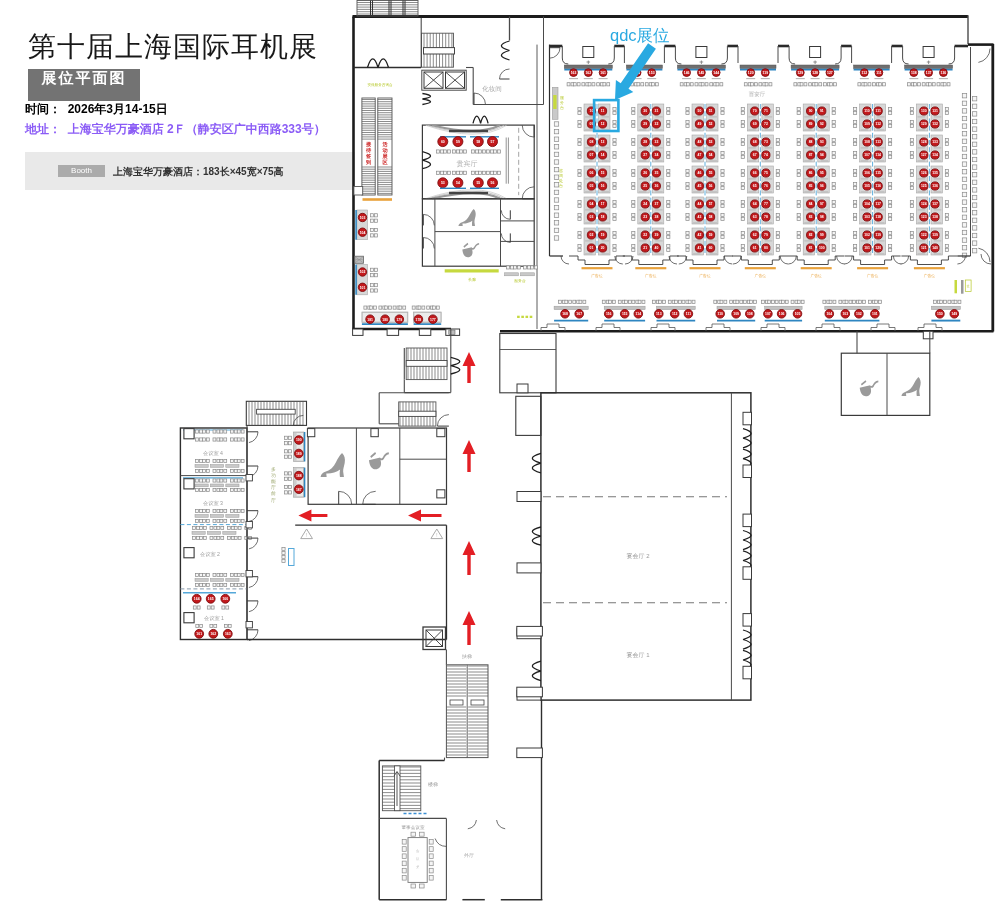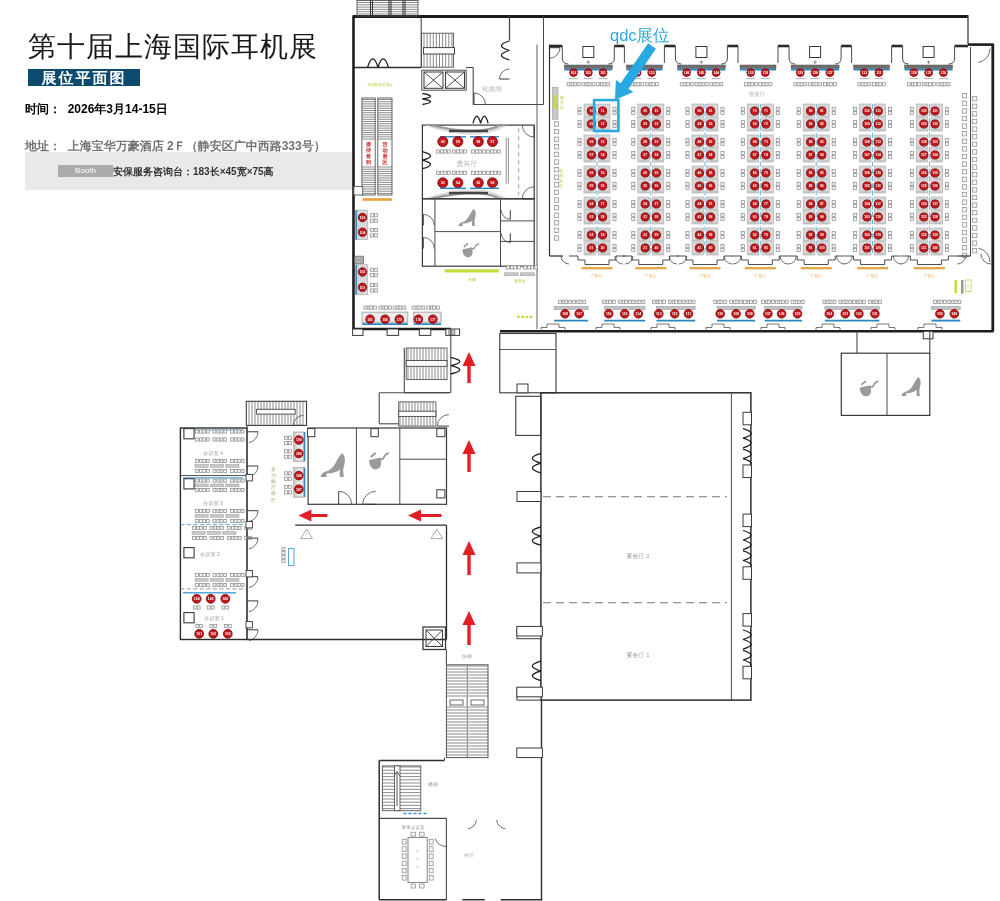--- a/index.html
+++ b/index.html
@@ -1,31 +1,31 @@
 <!DOCTYPE html>
 <html><head><meta charset="utf-8"><style>
 html,body{margin:0;padding:0;background:#ffffff;width:1000px;height:901px;overflow:hidden;}
 *{font-family:"Liberation Sans",sans-serif;}
 .abs{position:absolute;}
 </style></head><body>
 <div style="position:relative;width:1000px;height:901px;">
 
 <div class="abs" style="left:28px;top:28px;font-size:28px;font-weight:normal;color:#181818;letter-spacing:1px;white-space:nowrap;">第十届上海国际耳机展</div>
 
-<div class="abs" style="left:28px;top:69px;width:112px;height:17px;background:#0c4a6e;color:#fff;font-size:15px;font-weight:bold;text-align:center;line-height:17px;letter-spacing:2px;">展位平面图</div>
+<div class="abs" style="left:28px;top:69px;width:112px;height:32px;background:#737373;color:#fff;font-size:15px;font-weight:bold;text-align:center;line-height:17px;letter-spacing:2px;">展位平面图</div>
 
 <div class="abs" style="left:25px;top:101px;font-size:12px;color:#000000;font-weight:bold;">时间：&nbsp;&nbsp;2026年3月14-15日</div>
 
-<div class="abs" style="left:25px;top:121px;font-size:12px;color:#737373;font-weight:bold;margin-top:17px;">地址：&nbsp;&nbsp;上海宝华万豪酒店&nbsp;2Ｆ（静安区广中西路333号）</div>
+<div class="abs" style="left:25px;top:121px;font-size:12px;color:#8b5cf6;font-weight:bold;">地址：&nbsp;&nbsp;上海宝华万豪酒店&nbsp;2Ｆ（静安区广中西路333号）</div>
 
 <div class="abs" style="left:25px;top:152px;width:330px;height:38px;background:#e9e9e9;"></div>
 
-<div class="abs" style="left:58px;top:165px;width:55px;height:12px;background:#ababab;color:#fff;font-size:8px;text-align:center;line-height:12px;">Booth</div>
-
-<div class="abs" style="left:113px;top:165px;font-size:10px;color:#333;font-weight:bold;">安保服务咨询台：183长×45宽×75高</div>
+<div class="abs" style="left:58px;top:165px;width:47px;height:12px;background:#ababab;color:#fff;font-size:8px;text-align:center;line-height:12px;">Booth</div>
+
+<div class="abs" style="left:113px;top:165px;font-size:10px;color:#333;font-weight:bold;">上海宝华万豪酒店：183长×45宽×75高</div>
 <svg class="abs" style="left:0;top:0;" width="1000" height="901" viewBox="0 0 1000 901">
 
 <line x1="352.5" y1="16.5" x2="968.0" y2="16.5" stroke="#1c1c1c" stroke-width="3.0"></line>
 
 <line x1="353.5" y1="16.5" x2="353.5" y2="329.0" stroke="#1c1c1c" stroke-width="2.6"></line>
 
 <line x1="968.0" y1="15.2" x2="968.0" y2="44.0" stroke="#4a4a4a" stroke-width="1.4"></line>
       <line x1="968.0" y1="44.6" x2="993.5" y2="44.6" stroke="#1c1c1c" stroke-width="2.6"></line>
 
 <line x1="992.8" y1="44.0" x2="992.8" y2="331.5" stroke="#1c1c1c" stroke-width="2.8"></line>

